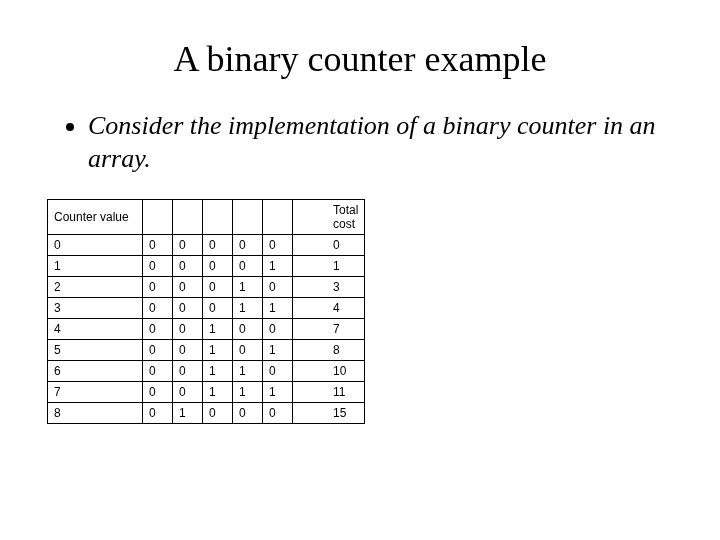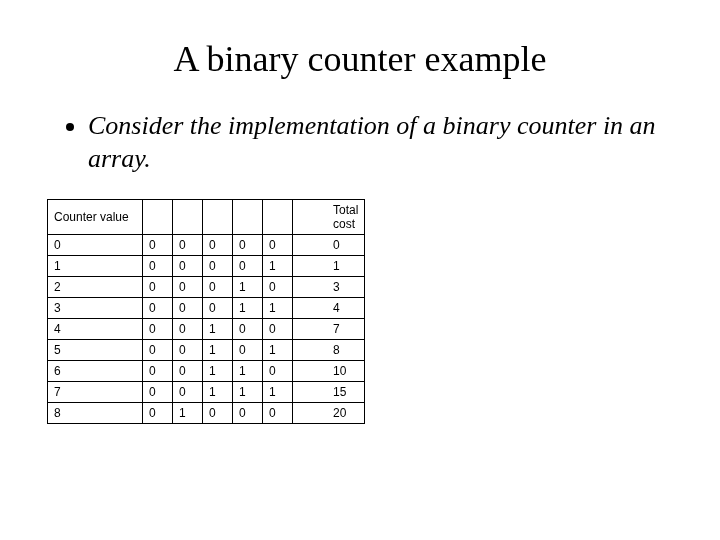--- a/index.html
+++ b/index.html
@@ -140,28 +140,28 @@
         <td class="col-bit">0</td>
         <td class="col-cost">10</td>
       </tr>
       <tr>
         <td class="col-counter">7</td>
         <td class="col-bit">0</td>
         <td class="col-bit">0</td>
         <td class="col-bit">1</td>
         <td class="col-bit">1</td>
         <td class="col-bit">1</td>
-        <td class="col-cost">15</td>
+        <td class="col-cost">11</td>
       </tr>
       <tr>
         <td class="col-counter">8</td>
         <td class="col-bit">0</td>
         <td class="col-bit">1</td>
         <td class="col-bit">0</td>
         <td class="col-bit">0</td>
         <td class="col-bit">0</td>
-        <td class="col-cost">20</td>
+        <td class="col-cost">15</td>
       </tr>
     </tbody>
       </table>
   </div>
 
 </div>
 
 </body></html>

